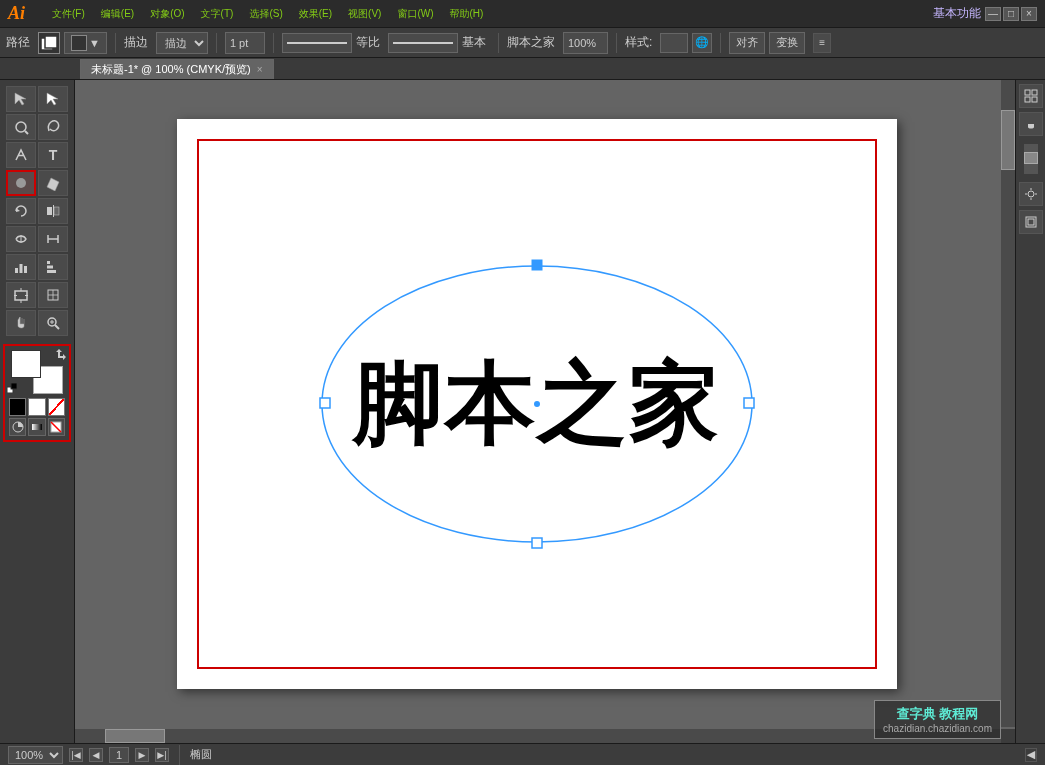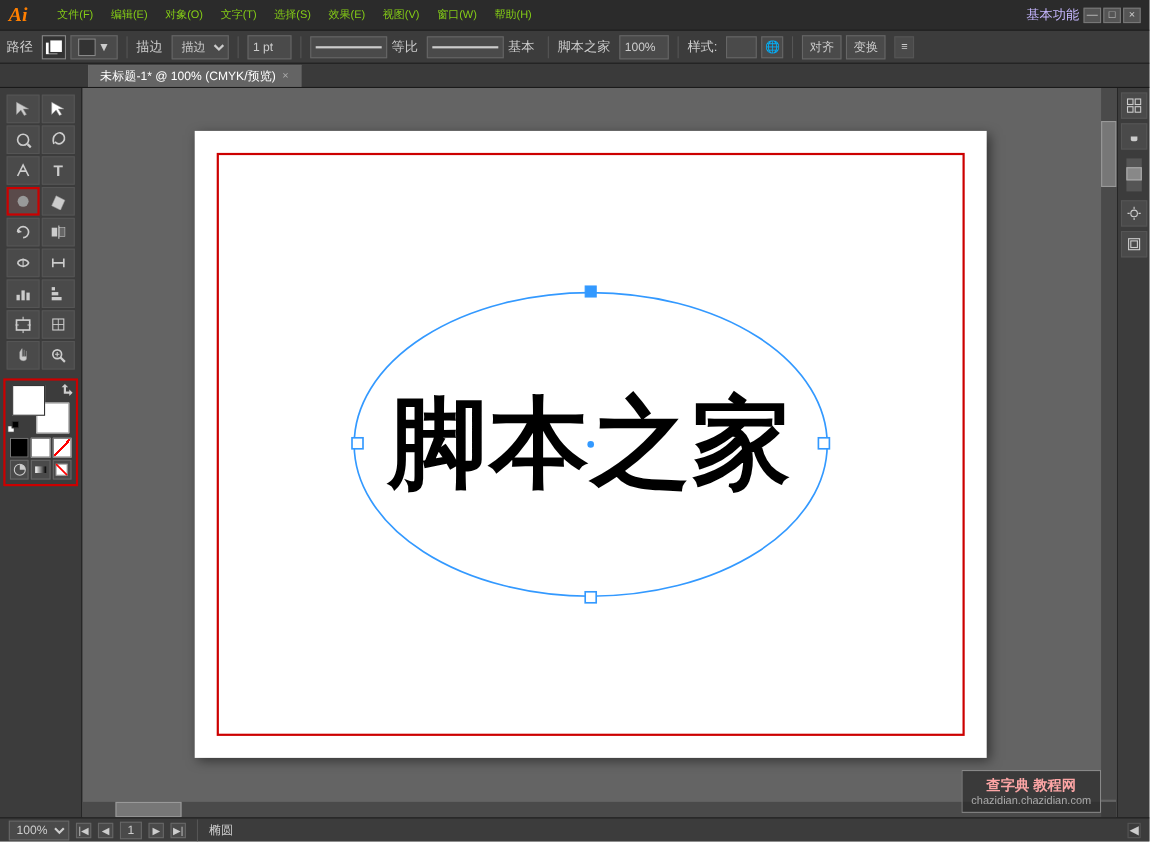--- a/index.html
+++ b/index.html
@@ -741,16 +741,16 @@
   <div class="status-nav-btn">▶</div>
   <div class="status-nav-btn">▶|</div>
   <div class="toolbar-separator"></div>
   <span>椭圆</span>
   <div style="flex:1"></div>
   <div style="width:12px;height:14px;background:#3c3c3c;border:1px solid #555;cursor:pointer;display:flex;align-items:center;justify-content:center;">◀</div>
 </div>
 
 <div style="position:fixed;bottom:26px;right:44px;z-index:100;pointer-events:none;">
   <div style="background:rgba(40,40,40,0.7);border:1px solid #888;padding:4px 8px;text-align:center;">
-    <div style="color:#fca5a5;font-size:13px;font-weight:bold;">查字典 教程网</div>
+    <div style="color:#5eead4;font-size:13px;font-weight:bold;">查字典 教程网</div>
     <div style="color:#aaa;font-size:10px;">chazidian.chazidian.com</div>
   </div>
 </div>
 
 </body></html>

